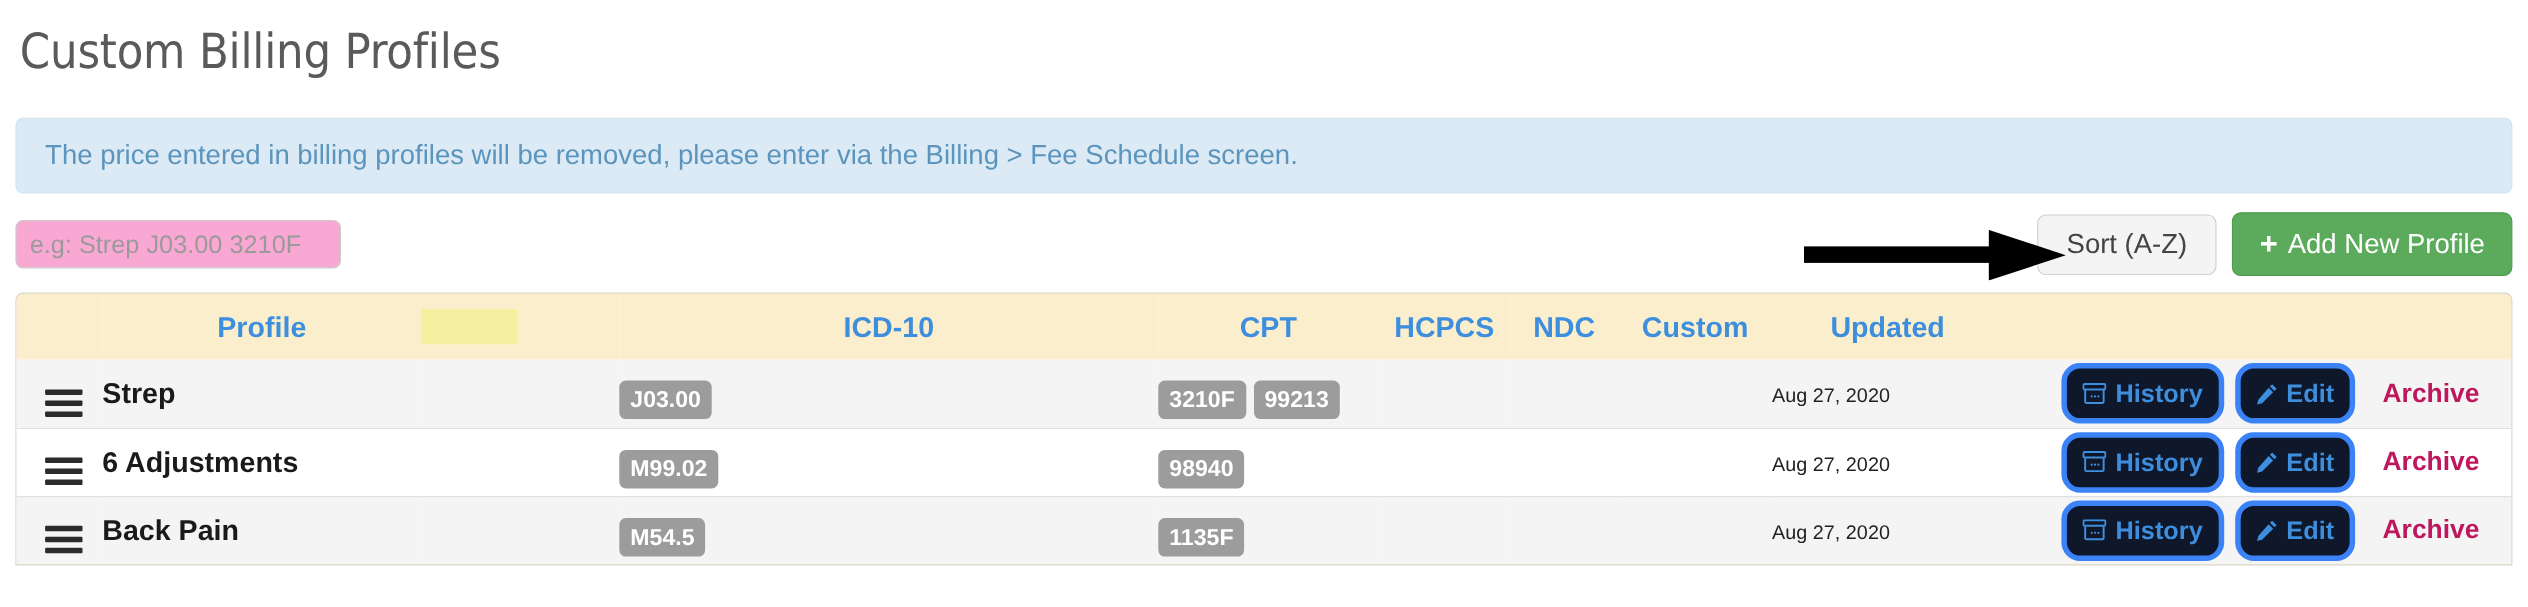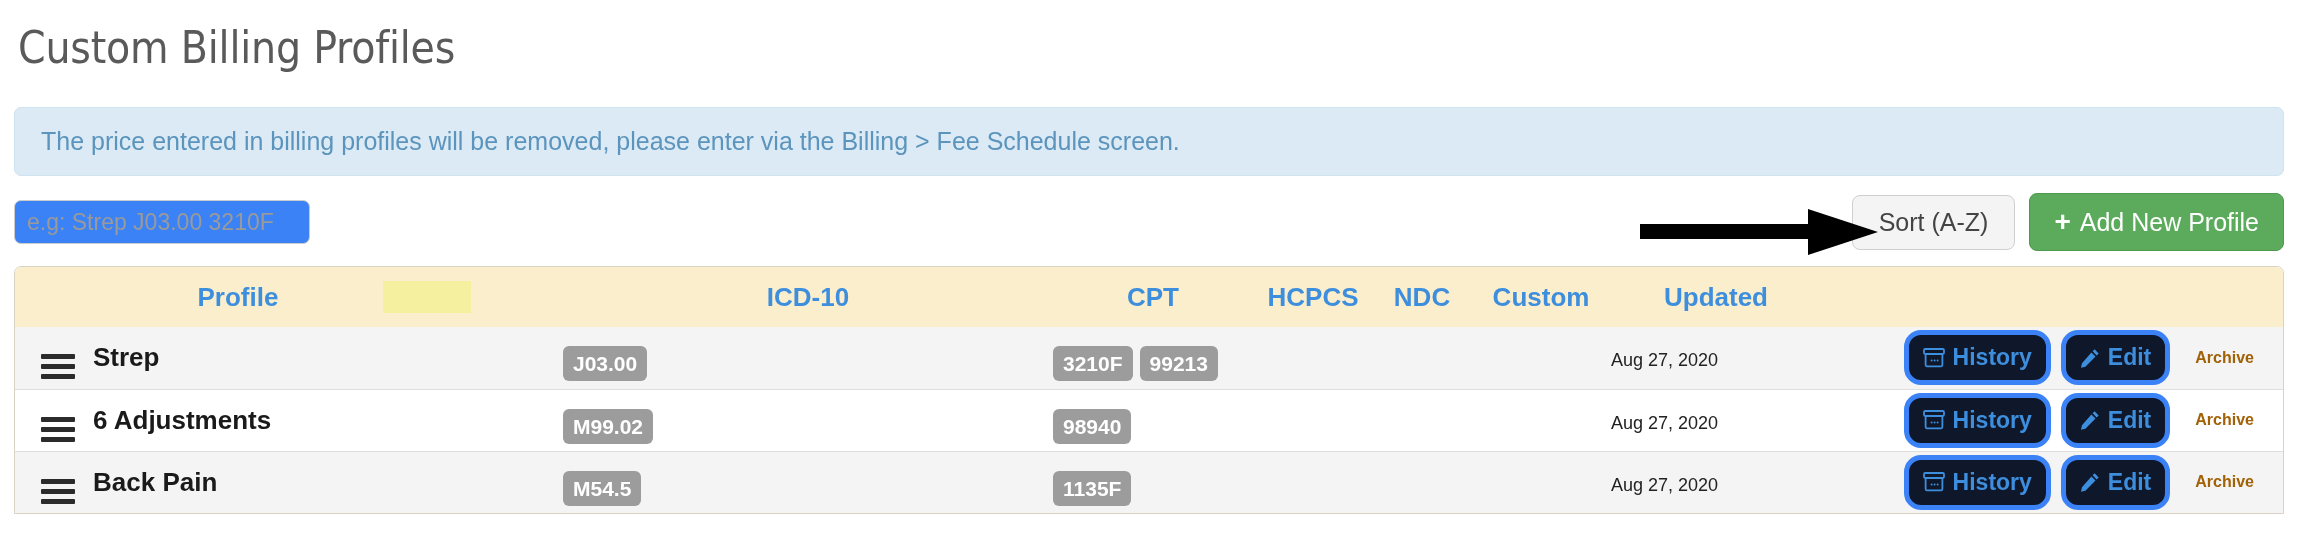--- a/index.html
+++ b/index.html
@@ -54,21 +54,21 @@
     height: 56px;
     display: flex;
     align-items: center;
   }
 
   .search-input {
     width: 296px;
     height: 44px;
     border: 1px solid #cccccc;
     border-radius: 7px;
-    background: #3b82f6;
+    background: #f9a8d4;
     font-size: 23px;
     font-family: "Liberation Sans", sans-serif;
     color: #333;
     padding: 0 12px;
     outline: none;
   }
   .search-input::placeholder { color: #9a9a9a; }
 
   .toolbar-right {
     position: absolute;
@@ -247,23 +247,23 @@
     display: inline-flex;
     align-items: center;
     gap: 8px;
     cursor: pointer;
     white-space: nowrap;
   }
   .btn-row.link-blue { color: #3e8ede; }
 
   .btn-archive {
     font-family: "Liberation Sans", sans-serif;
-    font-size: 16px;
+    font-size: 24px;
     font-weight: bold;
-    color: #a16207;
+    color: #be185d;
     background: transparent;
     border: 1px solid transparent;
     padding: 11px 14px;
     cursor: pointer;
     white-space: nowrap;
     border-radius: 7px;
   }
 
   .icn { display: inline-block; line-height: 0; }
 </style>

